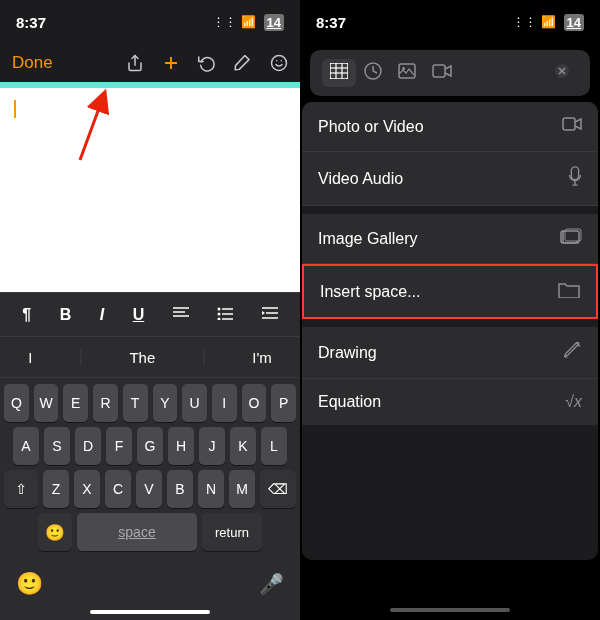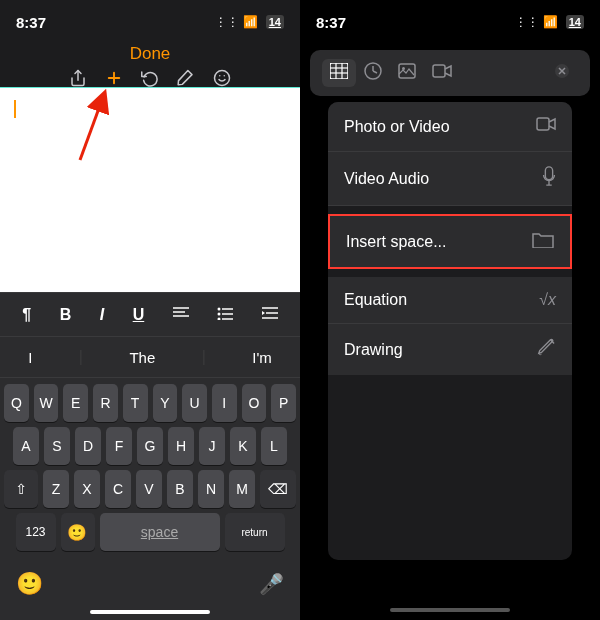--- a/index.html
+++ b/index.html
@@ -36,39 +36,38 @@
       color: #fff;
     }
     .status-icons {
       display: flex;
       align-items: center;
       gap: 5px;
       font-size: 12px;
       color: #fff;
     }
     .battery-badge {
-      background: #404040;
-      color: #fff;
-      font-size: 11px;
+      background: #737373;
+      color: #fff;
+      font-size: 13px;
       font-weight: 700;
       border-radius: 3px;
       padding: 1px 3px;
       margin-left: 2px;
       text-decoration: underline;
     }
 
     .toolbar-left {
       height: 44px;
       background: #1c1c1e;
       display: flex;
       align-items: center;
       justify-content: space-between;
       padding: 0 12px;
-      border-bottom: 1px solid #5eead4;
-      flex-direction: column;
+      border-bottom: 6px solid #5eead4;
     }
     .done-btn {
       color: #ff9500;
       font-size: 17px;
       font-weight: 400;
     }
     .toolbar-icons-right {
       display: flex;
       align-items: center;
       gap: 18px;
@@ -232,21 +231,21 @@
     }
     .menu-close {
       color: #8e8e93;
       font-size: 18px;
       margin-left: auto;
     }
 
     .menu-list {
       flex: 1;
       background: #1c1c1e;
-      margin: 0 28px;
+      margin: 0 2px;
       border-radius: 10px;
       overflow: hidden;
     }
     .menu-item {
       display: flex;
       align-items: center;
       justify-content: space-between;
       padding: 14px 16px;
       border-bottom: 1px solid #3a3a3c;
       background: #2c2c2e;
@@ -428,24 +427,23 @@
       <div class="key">Z</div>
       <div class="key">X</div>
       <div class="key">C</div>
       <div class="key">V</div>
       <div class="key">B</div>
       <div class="key">N</div>
       <div class="key">M</div>
       <div class="key dark backspace" style="max-width:38px;">⌫</div>
     </div>
     <div class="key-row">
-      <div class="key dark" style="max-width:40px;font-size:12px;">123</div>
       <div class="key dark" style="max-width:34px;font-size:16px;">🙂</div>
       <div class="key" style="flex:3;max-width:120px;font-size:14px;color:#aaa;text-decoration:underline;">space</div>
-      <div class="key dark" style="max-width:60px;font-size:10px;">return</div>
+      <div class="key dark" style="max-width:60px;font-size:13px;">return</div>
     </div>
   </div>
 
   <div class="bottom-bar">
     <span style="font-size:22px;">🙂</span>
     <span style="color:#fff;font-size:20px;">🎤</span>
   </div>
   <div class="home-bar-wrap">
     <div class="bottom-indicator"></div>
   </div>
@@ -522,45 +520,55 @@
           <path d="M1 10c0 3.31 2.69 6 6 6s6-2.69 6-6" stroke="#8e8e93" stroke-width="1.5" fill="none"></path>
           <line x1="7" y1="16" x2="7" y2="21" stroke="#8e8e93" stroke-width="1.5"></line>
           <line x1="4" y1="21" x2="10" y2="21" stroke="#8e8e93" stroke-width="1.5"></line>
         </svg>
       </span>
     </div>
 
     <div class="menu-item-divider"></div>
 
 
+    <div class="menu-item">
+      <span class="menu-item-label">Image Gallery</span>
+      <span class="menu-item-icon">
+        <svg width="22" height="16" viewBox="0 0 22 16" fill="none">
+          <rect x="1" y="3" width="16" height="12" rx="2" stroke="#8e8e93" stroke-width="1.5" fill="none"></rect>
+          <rect x="5" y="1" width="16" height="12" rx="2" stroke="#8e8e93" stroke-width="1" fill="#2c2c2e"></rect>
+          <rect x="3" y="3" width="16" height="12" rx="2" stroke="#8e8e93" stroke-width="1.5" fill="none"></rect>
+        </svg>
+      </span>
+    </div>
 
     <div class="menu-item highlighted">
       <span class="menu-item-label">Insert space...</span>
       <span class="menu-item-icon">
         <svg width="22" height="18" viewBox="0 0 22 18" fill="none">
           <path d="M1 4h6l2 2h12v11a1 1 0 01-1 1H2a1 1 0 01-1-1V4z" stroke="#8e8e93" stroke-width="1.5" fill="none"></path>
         </svg>
       </span>
     </div>
 
     <div class="menu-item-divider"></div>
-
-    <div class="menu-item">
-      <span class="menu-item-label">Equation</span>
-      <span class="menu-item-icon" style="color:#8e8e93;font-size:16px;font-style:italic;">√x</span>
-    </div>
 
     <div class="menu-item">
       <span class="menu-item-label">Drawing</span>
       <span class="menu-item-icon">
         <svg width="20" height="18" viewBox="0 0 22 20" fill="none">
           <path d="M3 17l3-1L18 4a1.41 1.41 0 00-2-2L4 14l-1 3z" stroke="#8e8e93" stroke-width="1.5" fill="none"></path>
           <path d="M16 2l4 4" stroke="#8e8e93" stroke-width="1.5"></path>
           <path d="M3 17c0 1.5 2 2 3 1" stroke="#8e8e93" stroke-width="1"></path>
         </svg>
       </span>
     </div>
+
+    <div class="menu-item">
+      <span class="menu-item-label">Equation</span>
+      <span class="menu-item-icon" style="color:#8e8e93;font-size:16px;font-style:italic;">√x</span>
+    </div>
   </div>
 
   <div class="right-bottom">
     <div class="right-home-bar"></div>
   </div>
 </div>
 
 </body></html>

